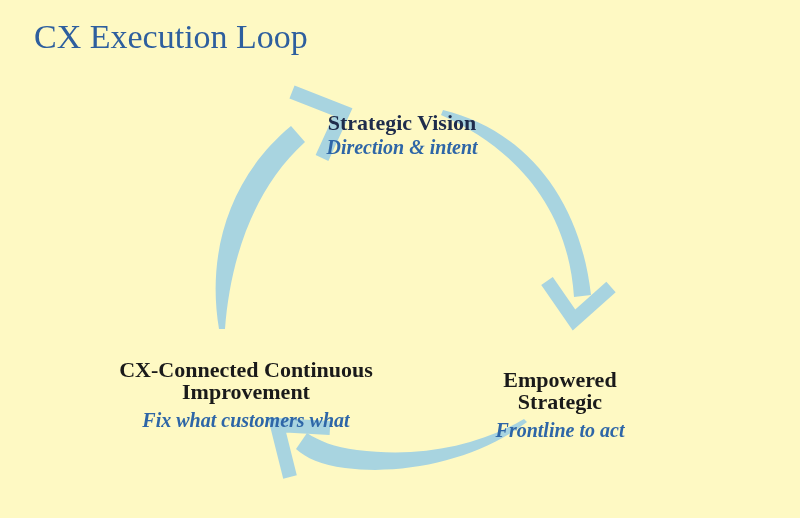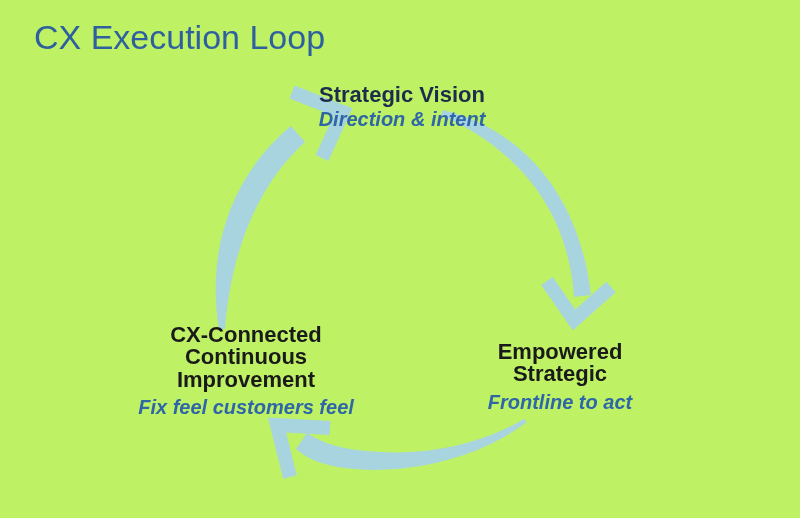--- a/index.html
+++ b/index.html
@@ -5,22 +5,23 @@
   html, body {
     margin: 0;
     padding: 0;
     background: #ffffff;
     font-family: "Liberation Sans", sans-serif;
   }
   #canvas {
     position: relative;
     width: 800px;
     height: 518px;
-    background: #bef264;
+    background: #fef9c3;
     overflow: hidden;
+    font-family: Liberation Serif, serif;
   }
   #page-title {
     position: absolute;
     left: 34px;
     top: 18px;
     font-size: 34px;
     font-weight: 400;
     color: #2e5f9e;
     letter-spacing: 0px;
     white-space: nowrap;
@@ -29,20 +30,21 @@
     position: absolute;
     left: 0;
     top: 0;
     width: 800px;
     height: 518px;
   }
   .node {
     position: absolute;
     text-align: center;
     transform: translateX(-50%);
+    margin-top: 28px;
   }
   .node-title {
     font-size: 22px;
     font-weight: 700;
     line-height: 1.02;
     color: #1a1a1a;
   }
   .node-subtitle {
     margin-top: 5px;
     font-size: 20px;
@@ -64,21 +66,21 @@
     width: 200px;
     margin-left: -15px;
   }
   #node-empowered-frontline {
     left: 560px;
     top: 341px;
     width: 170px;
   }
   #node-cx-connected {
     left: 246px;
-    top: 324px;
+    top: 331px;
     width: 260px;
   }
 </style>
 </head>
 <body>
 
 <div id="canvas">
 
   <div id="page-title">CX Execution Loop</div>
 
@@ -116,16 +118,16 @@
     <div class="node-subtitle">Direction &amp; intent</div>
   </div>
 
   <div class="node" id="node-empowered-frontline">
     <div class="node-title">Empowered Strategic</div>
     <div class="node-subtitle">Frontline to act</div>
   </div>
 
   <div class="node" id="node-cx-connected">
     <div class="node-title">CX-Connected Continuous Improvement</div>
-    <div class="node-subtitle">Fix feel customers feel</div>
+    <div class="node-subtitle">Fix what customers what</div>
   </div>
 
 </div>
 
 </body></html>

